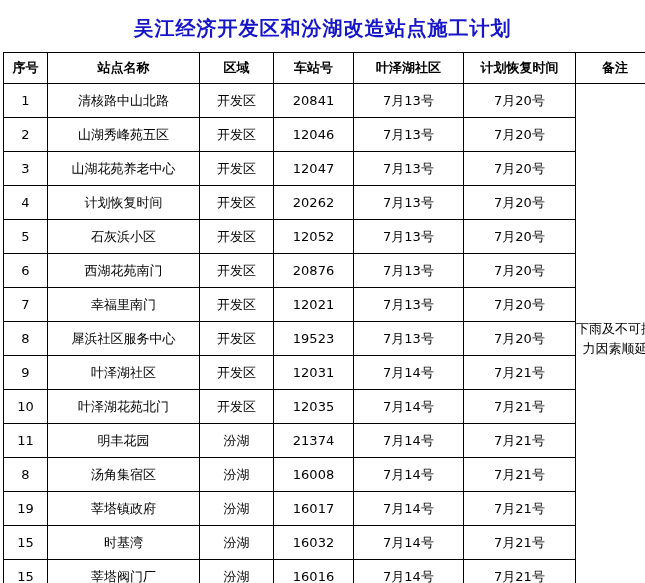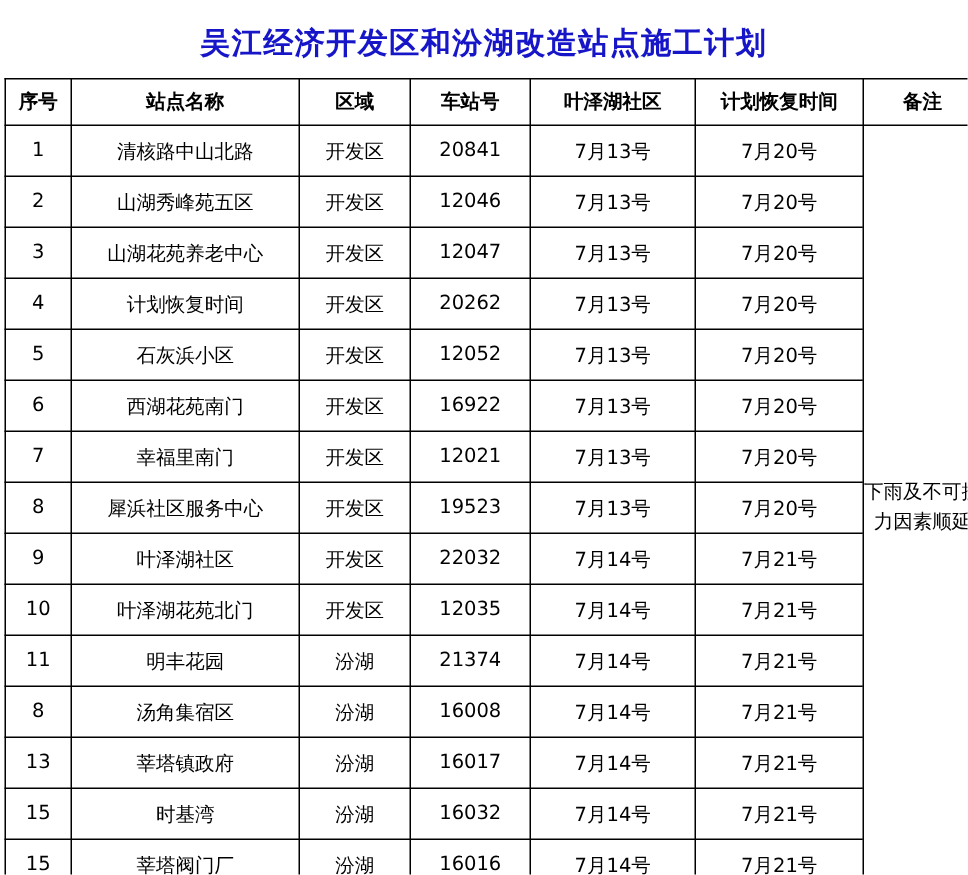--- a/index.html
+++ b/index.html
@@ -131,21 +131,21 @@
         <td class="cell-name">石灰浜小区</td>
         <td>开发区</td>
         <td>12052</td>
         <td>7月13号</td>
         <td>7月20号</td>
       </tr>
       <tr>
         <td class="seq">6</td>
         <td class="cell-name">西湖花苑南门</td>
         <td>开发区</td>
-        <td>16922</td>
+        <td>20876</td>
         <td>7月13号</td>
         <td>7月20号</td>
       </tr>
       <tr>
         <td class="seq">7</td>
         <td class="cell-name">幸福里南门</td>
         <td>开发区</td>
         <td>12021</td>
         <td>7月13号</td>
         <td>7月20号</td>
@@ -155,21 +155,21 @@
         <td class="cell-name">犀浜社区服务中心</td>
         <td>开发区</td>
         <td>19523</td>
         <td>7月13号</td>
         <td>7月20号</td>
       </tr>
       <tr>
         <td class="seq">9</td>
         <td class="cell-name">叶泽湖社区</td>
         <td>开发区</td>
-        <td>22032</td>
+        <td>12031</td>
         <td>7月14号</td>
         <td>7月21号</td>
       </tr>
       <tr>
         <td class="seq">10</td>
         <td class="cell-name">叶泽湖花苑北门</td>
         <td>开发区</td>
         <td>12035</td>
         <td>7月14号</td>
         <td>7月21号</td>
@@ -184,21 +184,21 @@
       </tr>
       <tr>
         <td class="seq">8</td>
         <td class="cell-name">汤角集宿区</td>
         <td>汾湖</td>
         <td>16008</td>
         <td>7月14号</td>
         <td>7月21号</td>
       </tr>
       <tr>
-        <td class="seq">13</td>
+        <td class="seq">19</td>
         <td class="cell-name">莘塔镇政府</td>
         <td>汾湖</td>
         <td>16017</td>
         <td>7月14号</td>
         <td>7月21号</td>
       </tr>
       <tr>
         <td class="seq">15</td>
         <td class="cell-name">时基湾</td>
         <td>汾湖</td>

